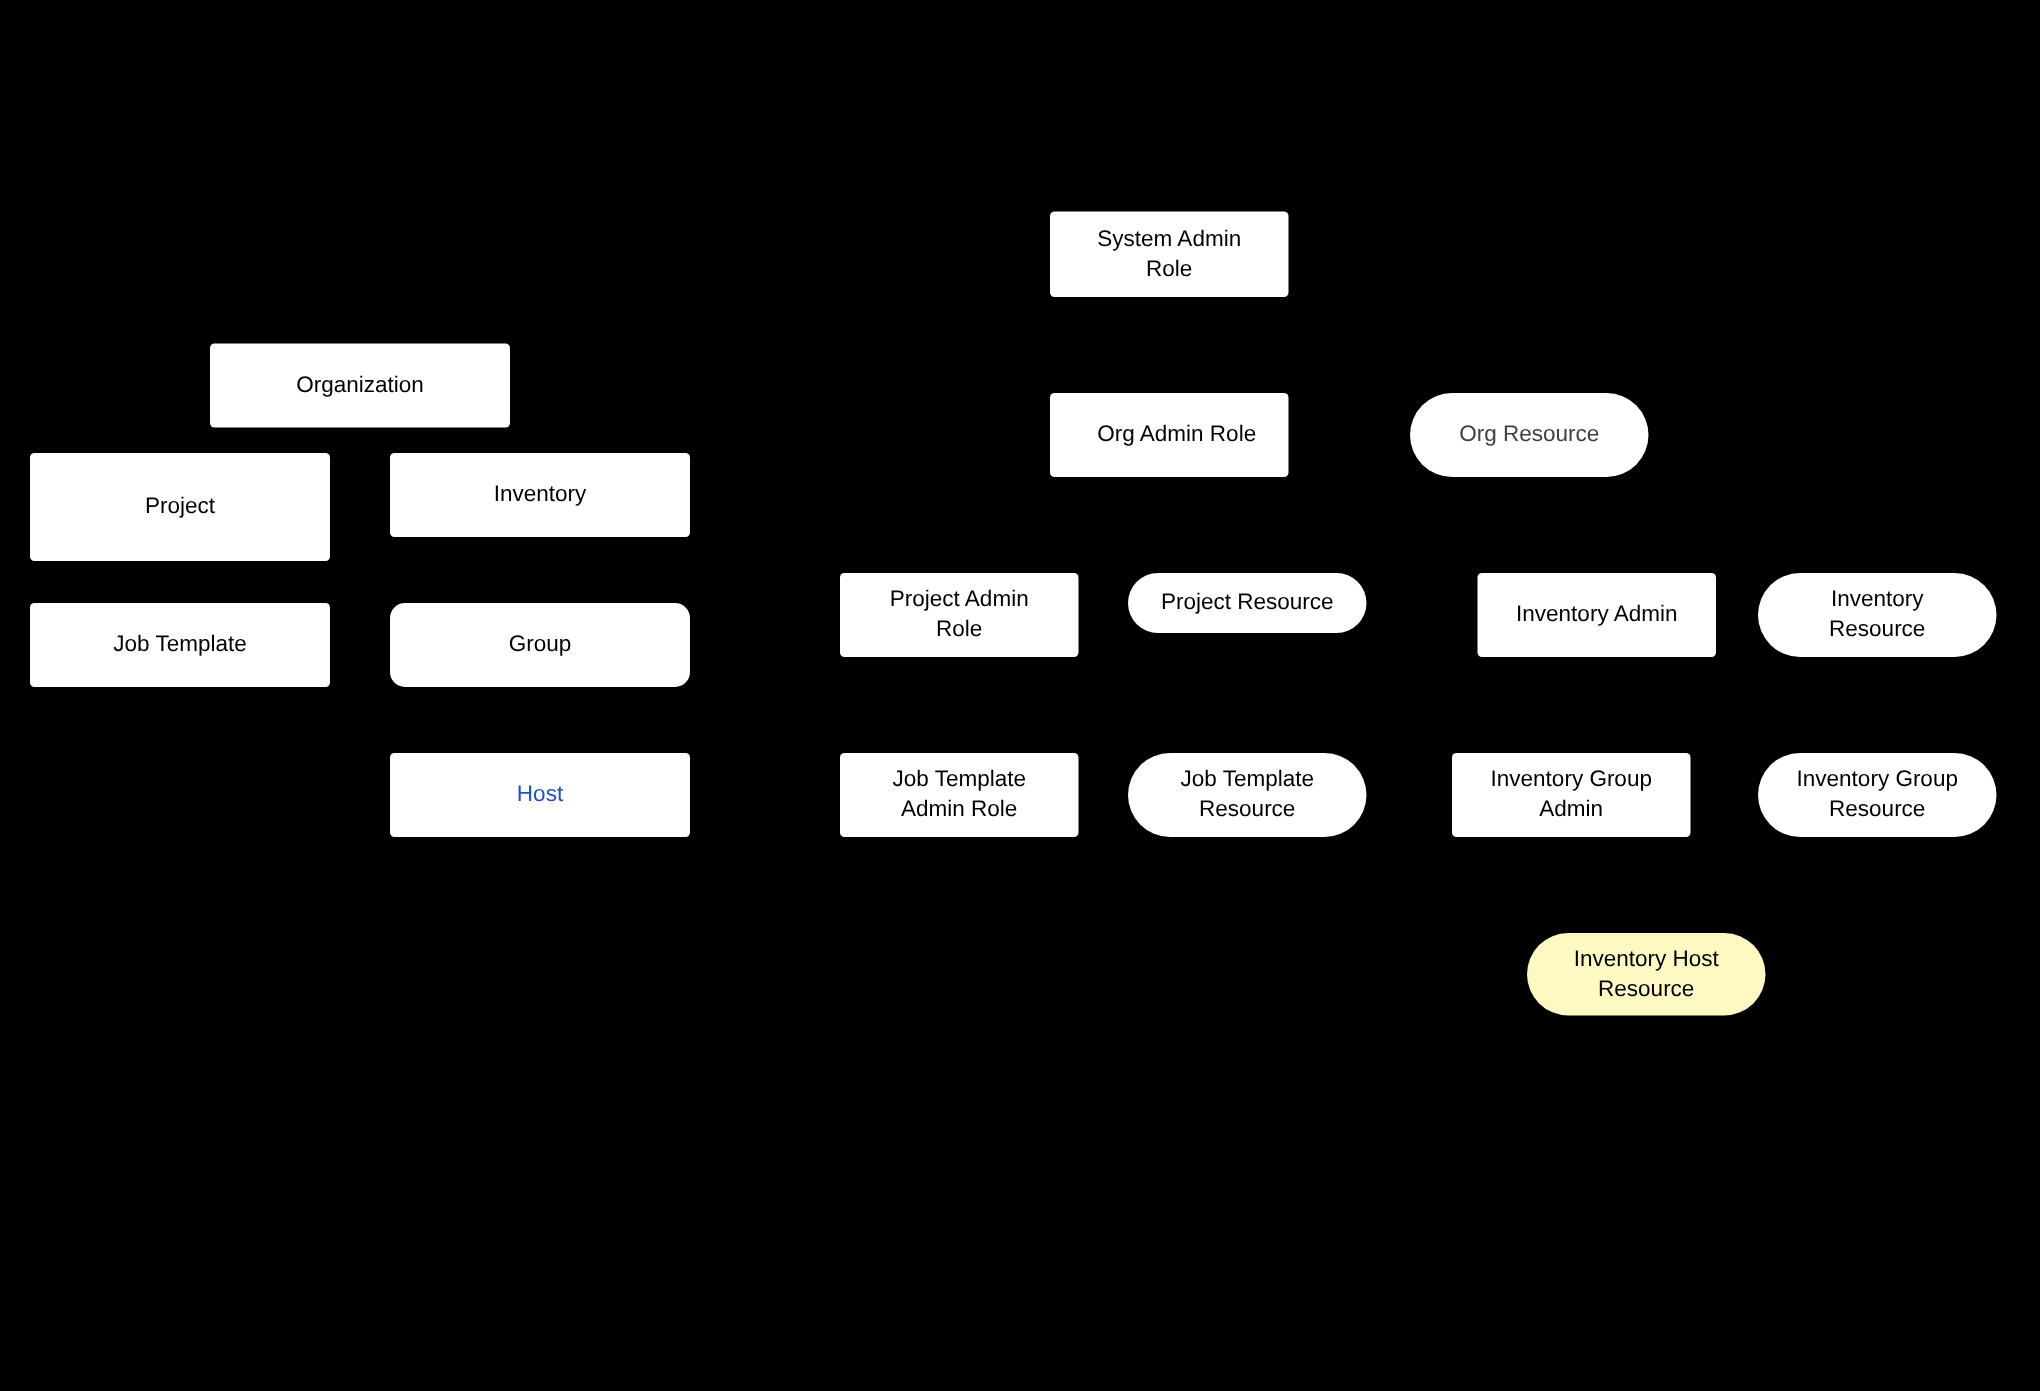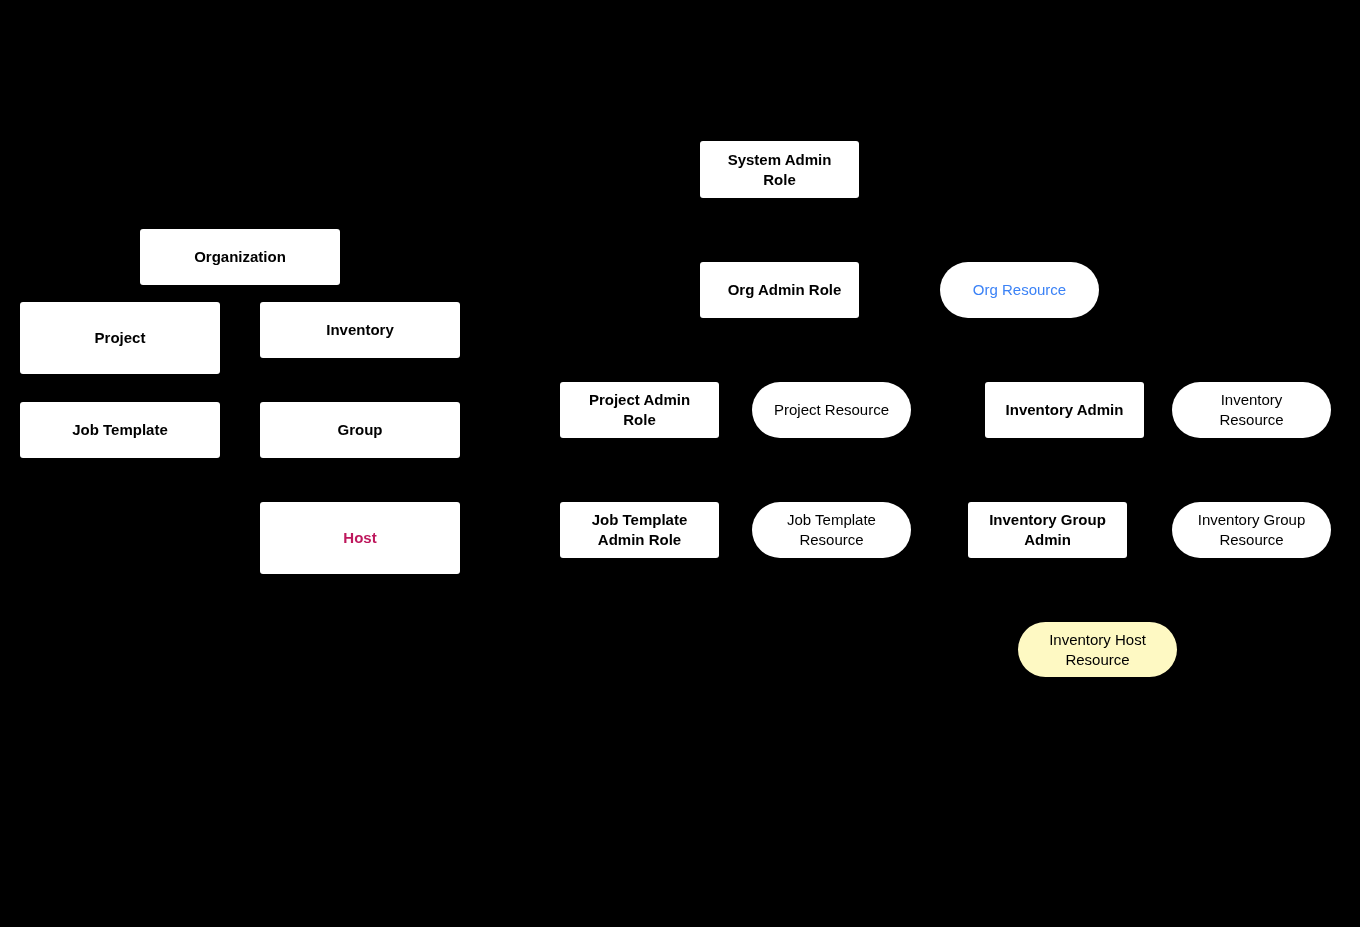--- a/index.html
+++ b/index.html
@@ -30,43 +30,42 @@
     justify-content: center;
     text-align: center;
     font-size: 15px;
     line-height: 20px;
     box-sizing: border-box;
     padding: 2px 6px;
     white-space: pre-line;
   }
   .rect {
     border-radius: 3px;
-    font-weight: bold;
   }
   .stadium {
     border-radius: 999px;
   }
 </style>
 </head>
 <body>
 
 <div id="diagram" style="background: rgb(0, 0, 0);">
     <div class="node rect" style="left: 140px; top: 201px; width: 200px; height: 56px; background: rgb(255, 255, 255); color: rgb(0, 0, 0); margin-top: 28px;">Organization</div>
     <div class="node rect" style="left: 20px; top: 302px; width: 200px; height: 72px; background: rgb(255, 255, 255); color: rgb(0, 0, 0);">Project</div>
     <div class="node rect" style="left: 260px; top: 302px; width: 200px; height: 56px; background: rgb(255, 255, 255); color: rgb(0, 0, 0);">Inventory</div>
     <div class="node rect" style="left: 20px; top: 402px; width: 200px; height: 56px; background: rgb(255, 255, 255); color: rgb(0, 0, 0);">Job Template</div>
-    <div class="node rect" style="left: 260px; top: 402px; width: 200px; height: 56px; background: rgb(255, 255, 255); color: rgb(0, 0, 0);">Group</div>
-    <div class="node rect" style="left: 260px; top: 502px; width: 200px; height: 72px; background: rgb(255, 255, 255); color: #be185d;">Host</div>
+    <div class="node rect" style="left: 260px; top: 402px; width: 200px; height: 56px; background: rgb(255, 255, 255); color: rgb(0, 0, 0); border-radius: 10px;">Group</div>
+    <div class="node rect" style="left: 260px; top: 502px; width: 200px; height: 56px; background: rgb(255, 255, 255); color: #1d4ed8;">Host</div>
     <div class="node rect" style="left: 700px; top: 141px; width: 159px; height: 57px; background: rgb(255, 255, 255); color: rgb(0, 0, 0);">System Admin
 Role</div>
     <div class="node rect" style="left: 700px; top: 262px; width: 159px; height: 56px; background: rgb(255, 255, 255); color: rgb(0, 0, 0); padding-left: 16px;">Org Admin Role</div>
-    <div class="node stadium" style="left: 940px; top: 262px; width: 159px; height: 56px; background: rgb(255, 255, 255); color: #3b82f6;">Org Resource</div>
+    <div class="node stadium" style="left: 940px; top: 262px; width: 159px; height: 56px; background: rgb(255, 255, 255); color: #404040;">Org Resource</div>
     <div class="node rect" style="left: 560px; top: 382px; width: 159px; height: 56px; background: rgb(255, 255, 255); color: rgb(0, 0, 0);">Project Admin
 Role</div>
-    <div class="node stadium" style="left: 752px; top: 382px; width: 159px; height: 56px; background: rgb(255, 255, 255); color: rgb(0, 0, 0);">Project Resource</div>
+    <div class="node stadium" style="left: 752px; top: 382px; width: 159px; height: 40px; background: rgb(255, 255, 255); color: rgb(0, 0, 0);">Project Resource</div>
     <div class="node rect" style="left: 968px; top: 382px; width: 159px; height: 56px; background: rgb(255, 255, 255); color: rgb(0, 0, 0); margin-left: 17px;">Inventory Admin</div>
     <div class="node stadium" style="left: 1172px; top: 382px; width: 159px; height: 56px; background: rgb(255, 255, 255); color: rgb(0, 0, 0);">Inventory
 Resource</div>
     <div class="node rect" style="left: 560px; top: 502px; width: 159px; height: 56px; background: rgb(255, 255, 255); color: rgb(0, 0, 0);">Job Template
 Admin Role</div>
     <div class="node stadium" style="left: 752px; top: 502px; width: 159px; height: 56px; background: rgb(255, 255, 255); color: rgb(0, 0, 0);">Job Template
 Resource</div>
     <div class="node rect" style="left: 968px; top: 502px; width: 159px; height: 56px; background: rgb(255, 255, 255); color: rgb(0, 0, 0);">Inventory Group
 Admin</div>
     <div class="node stadium" style="left: 1172px; top: 502px; width: 159px; height: 56px; background: rgb(255, 255, 255); color: rgb(0, 0, 0);">Inventory Group

